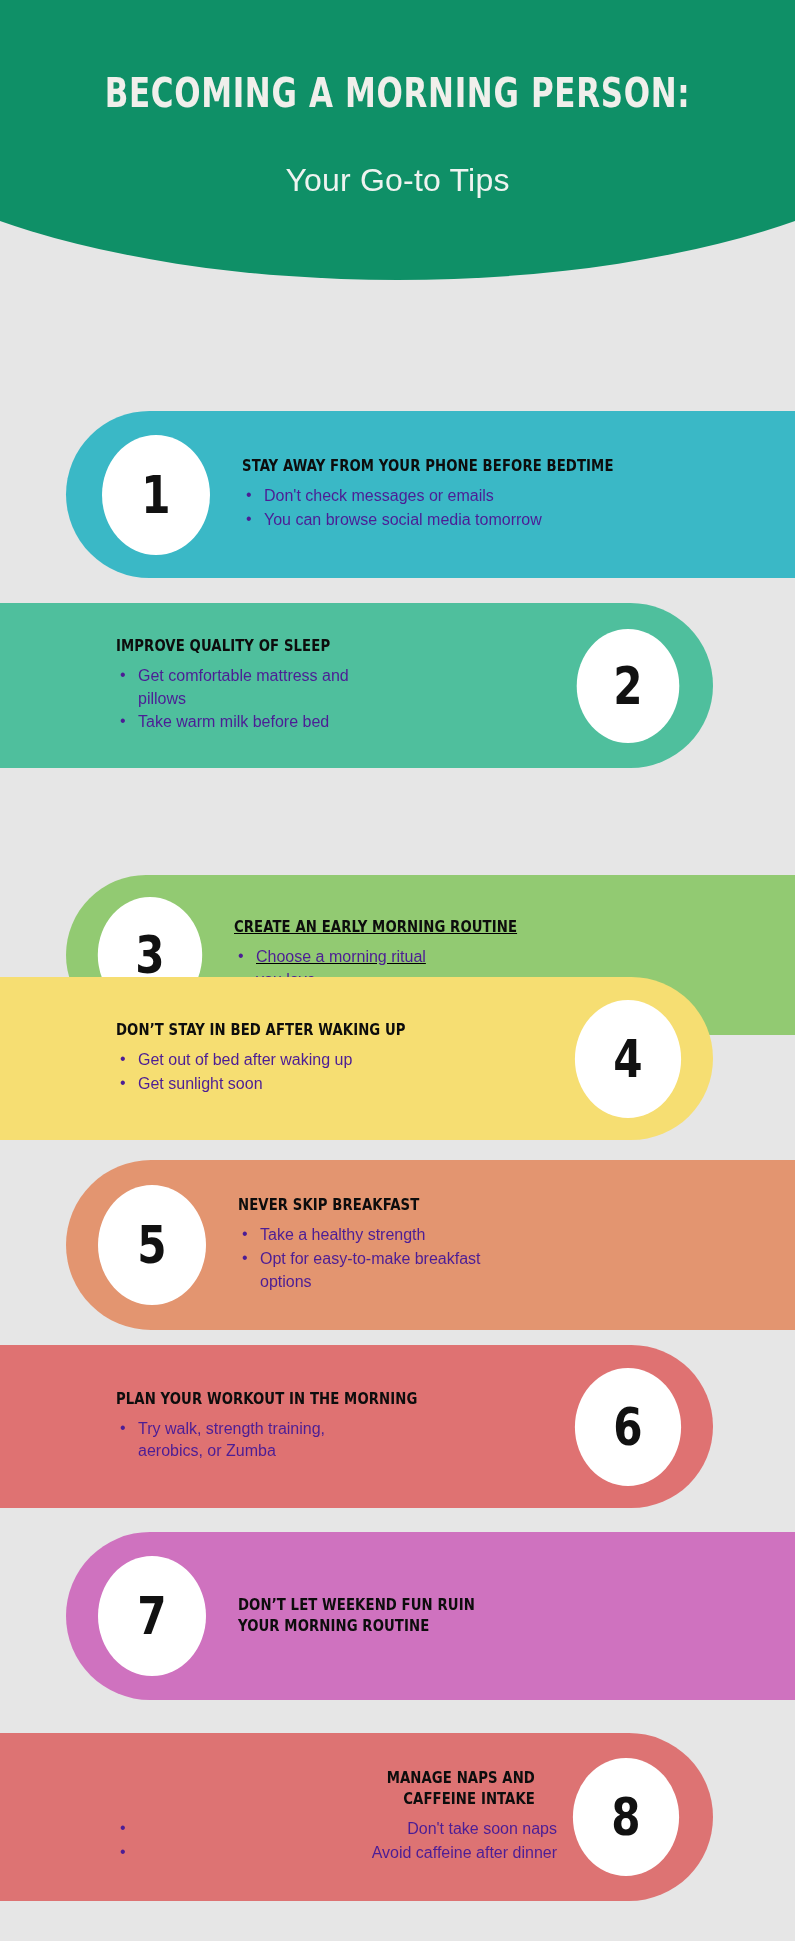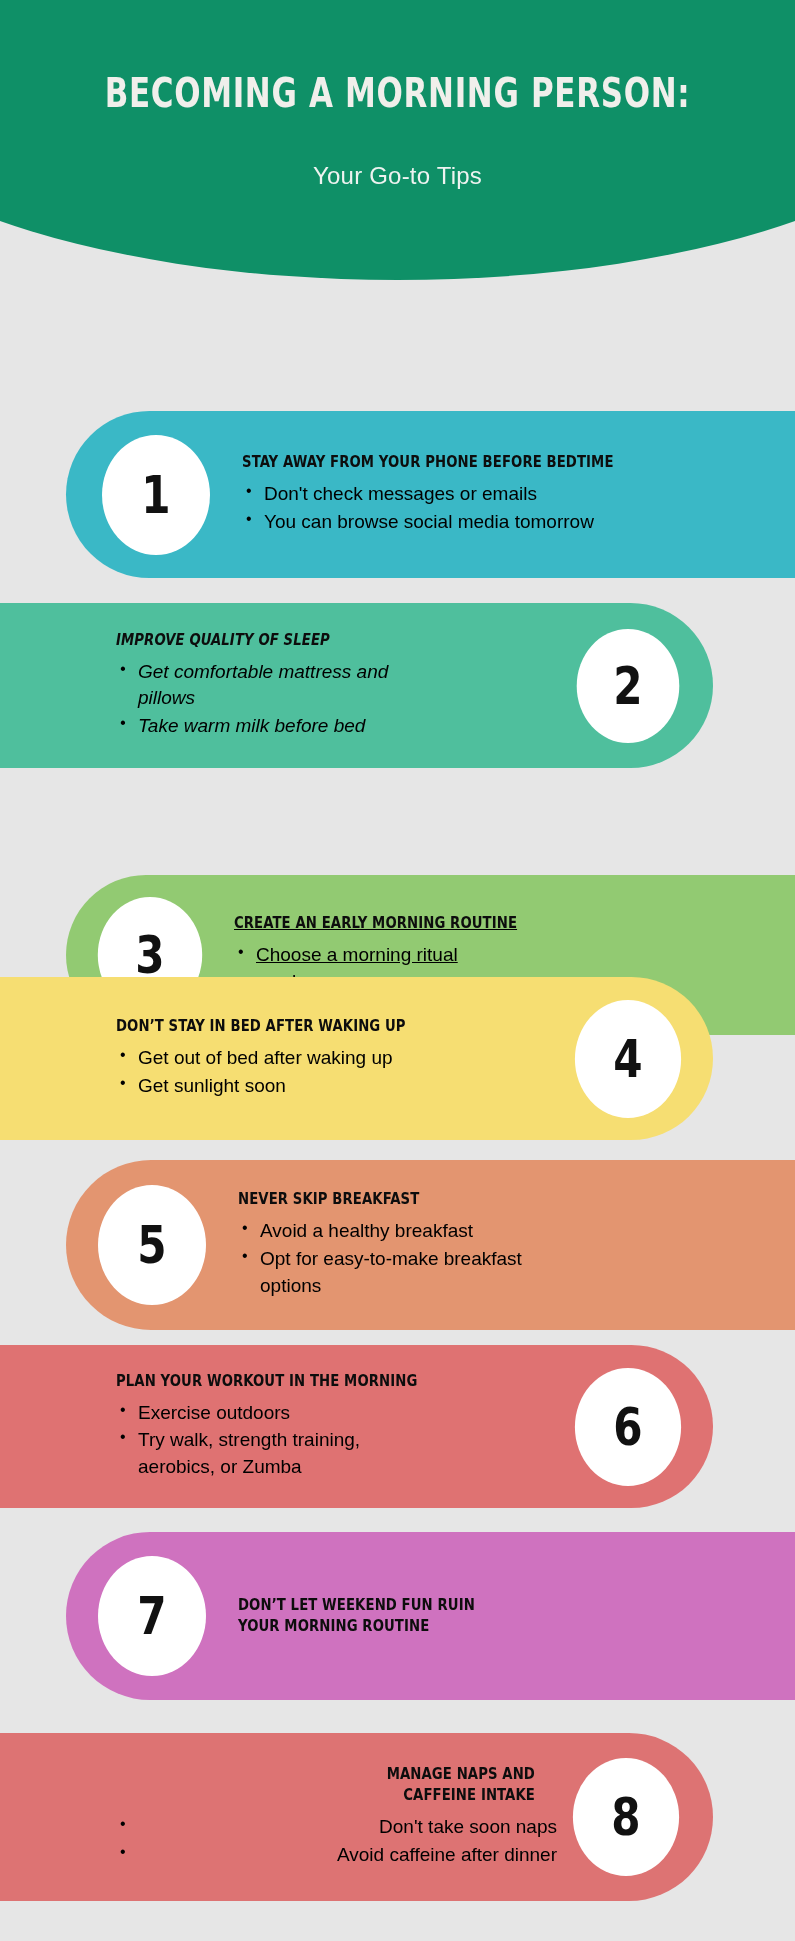--- a/index.html
+++ b/index.html
@@ -65,21 +65,21 @@
     font-weight: 700;
     font-size: 40px;
     letter-spacing: 0.8px;
     text-transform: uppercase;
     transform: scaleX(0.86);
     white-space: nowrap;
     line-height: 1.05;
   }
   .header-subtitle {
     color: #eef3f0;
-    font-size: 24px;
+    font-size: 32px;
     font-weight: 400;
     margin-top: 48px;
     letter-spacing: 0.2px;
   }
 
   
   .row {
     position: absolute;
     display: flex;
     align-items: center;
@@ -118,22 +118,22 @@
     transform: scaleX(0.95);
     transform-origin: left center;
     white-space: pre-line;
   }
   .row-bullets {
     list-style: none;
     margin-top: 8px;
   }
   .row-bullets li {
     position: relative;
-    color: #000000;
-    font-size: 19px;
+    color: #4c1d95;
+    font-size: 16px;
     line-height: 1.42;
     padding-left: 22px;
     margin-bottom: 1px;
     white-space: pre-line;
   }
   .row-bullets li::before {
     content: "•";
     position: absolute;
     left: 4px;
     top: -1px;
@@ -177,21 +177,21 @@
           <ul class="row-bullets">
             <li>Don't check messages or emails</li>
             <li>You can browse social media tomorrow</li>
           </ul>
         </div>
       </div>
       <div class="row right-num" style="top: 603px; left: 0px; width: 713px; height: 165px; background: rgb(79, 191, 157); border-radius: 0px 83px 83px 0px; padding-left: 60px; padding-right: 28px;">
         <div class="num-circle" style="width: 114px; height: 114px;">
           <span>2</span>
         </div>
-        <div class="row-body" style="padding-left: 56px; padding-right: 10px; font-style: italic;">
+        <div class="row-body" style="padding-left: 56px; padding-right: 10px;">
           <div class="row-title">IMPROVE QUALITY OF SLEEP</div>
           <ul class="row-bullets">
             <li>Get comfortable mattress and
 pillows</li>
             <li>Take warm milk before bed</li>
           </ul>
         </div>
       </div>
       <div class="row left-num" style="top: 875px; left: 66px; width: 729px; height: 160px; background: rgb(146, 202, 114); border-radius: 80px 0px 0px 80px; padding-left: 26px; padding-right: 20px;">
         <div class="num-circle" style="width: 116px; height: 116px;">
@@ -217,34 +217,33 @@
           </ul>
         </div>
       </div>
       <div class="row left-num" style="top: 1160px; left: 66px; width: 729px; height: 170px; background: rgb(227, 149, 112); border-radius: 85px 0px 0px 85px; padding-left: 26px; padding-right: 20px;">
         <div class="num-circle" style="width: 120px; height: 120px;">
           <span>5</span>
         </div>
         <div class="row-body" style="padding-left: 26px;">
           <div class="row-title">NEVER SKIP BREAKFAST</div>
           <ul class="row-bullets">
-            <li>Avoid a healthy breakfast</li>
+            <li>Take a healthy strength</li>
             <li>Opt for easy-to-make breakfast
 options</li>
           </ul>
         </div>
       </div>
       <div class="row right-num" style="top: 1345px; left: 0px; width: 713px; height: 163px; background: rgb(223, 114, 114); border-radius: 0px 82px 82px 0px; padding-left: 60px; padding-right: 26px;">
         <div class="num-circle" style="width: 118px; height: 118px;">
           <span>6</span>
         </div>
         <div class="row-body" style="padding-left: 56px; padding-right: 10px;">
           <div class="row-title">PLAN YOUR WORKOUT IN THE MORNING</div>
           <ul class="row-bullets">
-            <li>Exercise outdoors</li>
             <li>Try walk, strength training,
 aerobics, or Zumba</li>
           </ul>
         </div>
       </div>
       <div class="row left-num" style="top: 1532px; left: 66px; width: 729px; height: 168px; background: rgb(207, 114, 191); border-radius: 84px 0px 0px 84px; padding-left: 26px; padding-right: 20px;">
         <div class="num-circle" style="width: 120px; height: 120px;">
           <span>7</span>
         </div>
         <div class="row-body" style="padding-left: 26px;">

